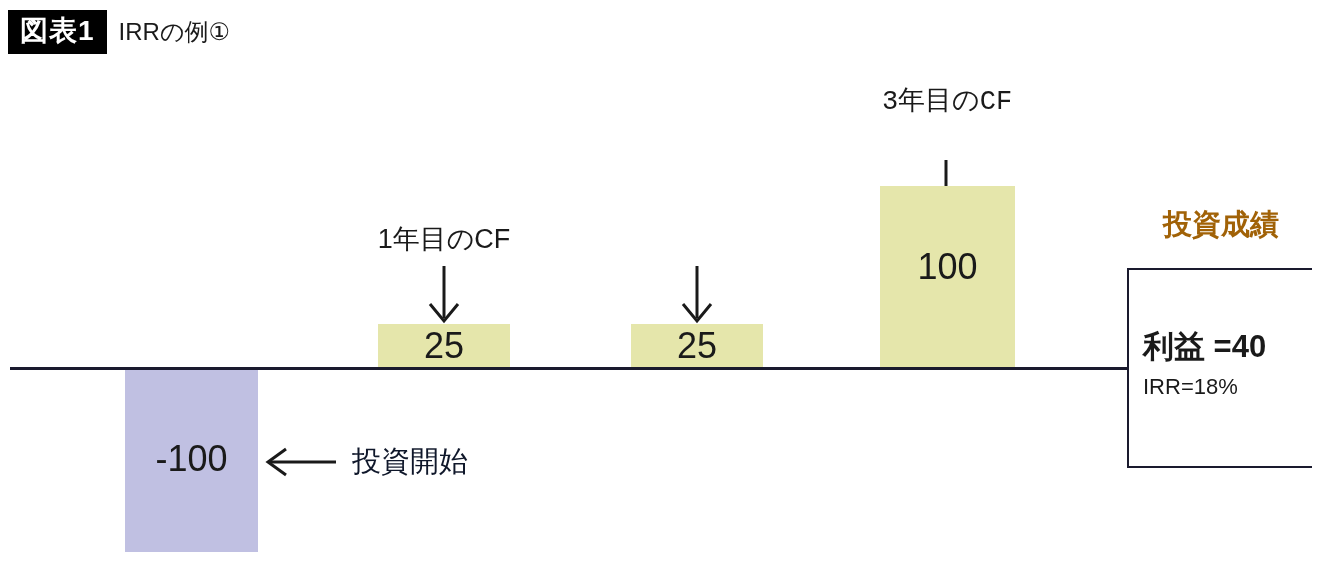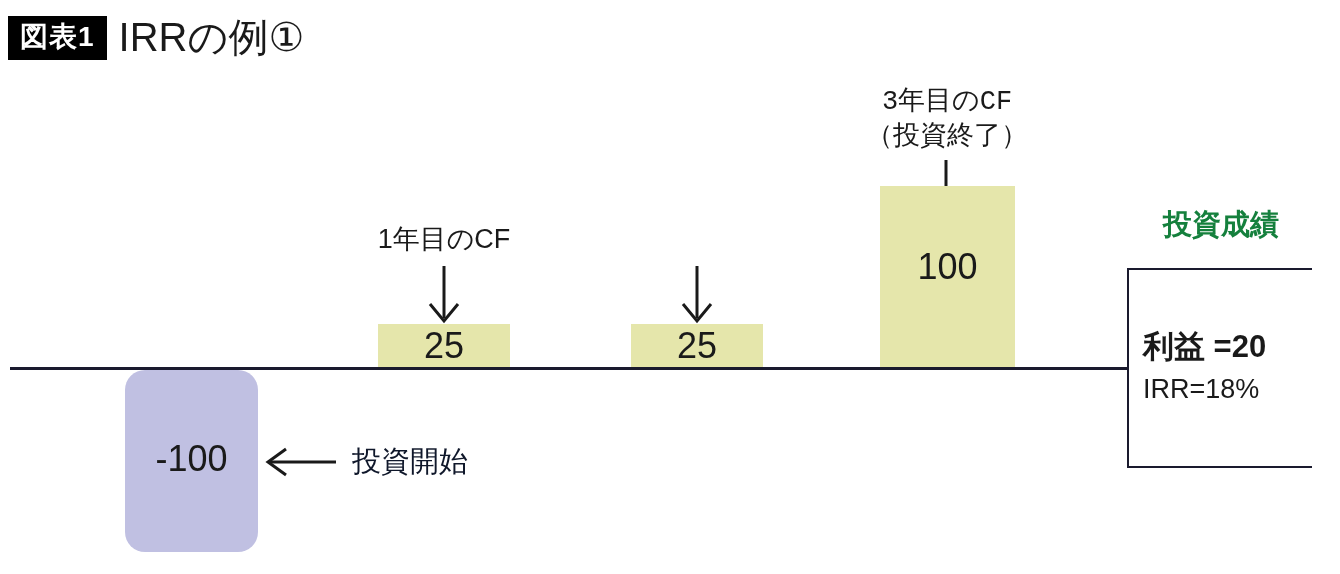--- a/index.html
+++ b/index.html
@@ -31,21 +31,21 @@
   .fig-badge {
     background: #000000;
     color: #ffffff;
     font-weight: bold;
     font-size: 28px;
     line-height: 1;
     padding: 7px 12px 9px 12px;
     letter-spacing: 1px;
   }
   .title-text {
-    font-size: 40px;
+    font-size: 24px;
     color: #1a1a1a;
     letter-spacing: 0px;
     white-space: nowrap;
   }
 
   
   .chart {
     position: absolute;
     left: 0;
     top: 0;
@@ -58,21 +58,21 @@
     top: 367px;
     width: 1119px;
     height: 3px;
     background: #1a1a2e;
   }
   .bar {
     position: absolute;
     box-sizing: border-box;
   }
   .bar-pos { background: #e5e6ab; }
-  .bar-neg { background: #c0c0e2; border-radius: 20px; }
+  .bar-neg { background: #c0c0e2; }
   .bar-value {
     position: absolute;
     left: 0;
     right: 0;
     text-align: center;
     font-size: 36px;
     color: #1a1a1a;
     white-space: nowrap;
   }
 
@@ -100,21 +100,21 @@
     font-size: 29px;
     color: #0f172a;
     white-space: nowrap;
   }
 
   
   .result-title {
     position: absolute;
     font-size: 29px;
     font-weight: bold;
-    color: #15803d;
+    color: #a16207;
     white-space: nowrap;
   }
   .result-box {
     position: absolute;
     left: 1127px;
     top: 268px;
     width: 202px;
     height: 200px;
     border: 2px solid #1a1a2e;
     box-sizing: border-box;
@@ -126,39 +126,38 @@
     white-space: nowrap;
     color: #1a1a1a;
   }
   .result-profit {
     top: 56px;
     font-size: 31px;
     font-weight: bold;
   }
   .result-irr {
     top: 104px;
-    font-size: 27px;
+    font-size: 22px;
     font-weight: normal;
   }
 </style>
 </head>
 <body>
 
 <div id="page">
 
   <div class="title-row">
     <span class="fig-badge">図表1</span>
     <span class="title-text">IRRの例①</span>
   </div>
 
   <div class="chart">
 
     <div class="cf-label" style="left:847px; top:85px; width:200px;font-family:Liberation Mono, monospace;">
       <div>3年目のCF</div>
-      <div>（投資終了）</div>
     </div>
     <svg class="arrow-down" style="left:927px; top:160px;" width="38" height="62" viewBox="0 0 38 62">
       <line x1="19" y1="0" x2="19" y2="54" stroke="#1a1a1a" stroke-width="3"></line>
       <polyline points="5,40 19,57 33,40" fill="none" stroke="#1a1a1a" stroke-width="3"></polyline>
     </svg>
 
     <div class="cf-label" style="left:344px; top:222px; width:200px;">
       <div>1年目のCF</div>
     </div>
     <svg class="arrow-down" style="left:425px; top:266px;" width="38" height="60" viewBox="0 0 38 60">
@@ -192,18 +191,18 @@
     <div class="start-note" style="left:264px; top:442px;">
       <svg width="74" height="30" viewBox="0 0 74 30">
         <line x1="6" y1="15" x2="72" y2="15" stroke="#1a1a1a" stroke-width="3"></line>
         <polyline points="22,2 4,15 22,28" fill="none" stroke="#1a1a1a" stroke-width="3"></polyline>
       </svg>
       <span>投資開始</span>
     </div>
 
     <div class="result-title" style="left:1163px; top:205px;">投資成績</div>
     <div class="result-box">
-      <div class="result-line result-profit">利益 =20</div>
+      <div class="result-line result-profit">利益 =40</div>
       <div class="result-line result-irr">IRR=18%</div>
     </div>
 
   </div>
 </div>
 
 </body></html>

